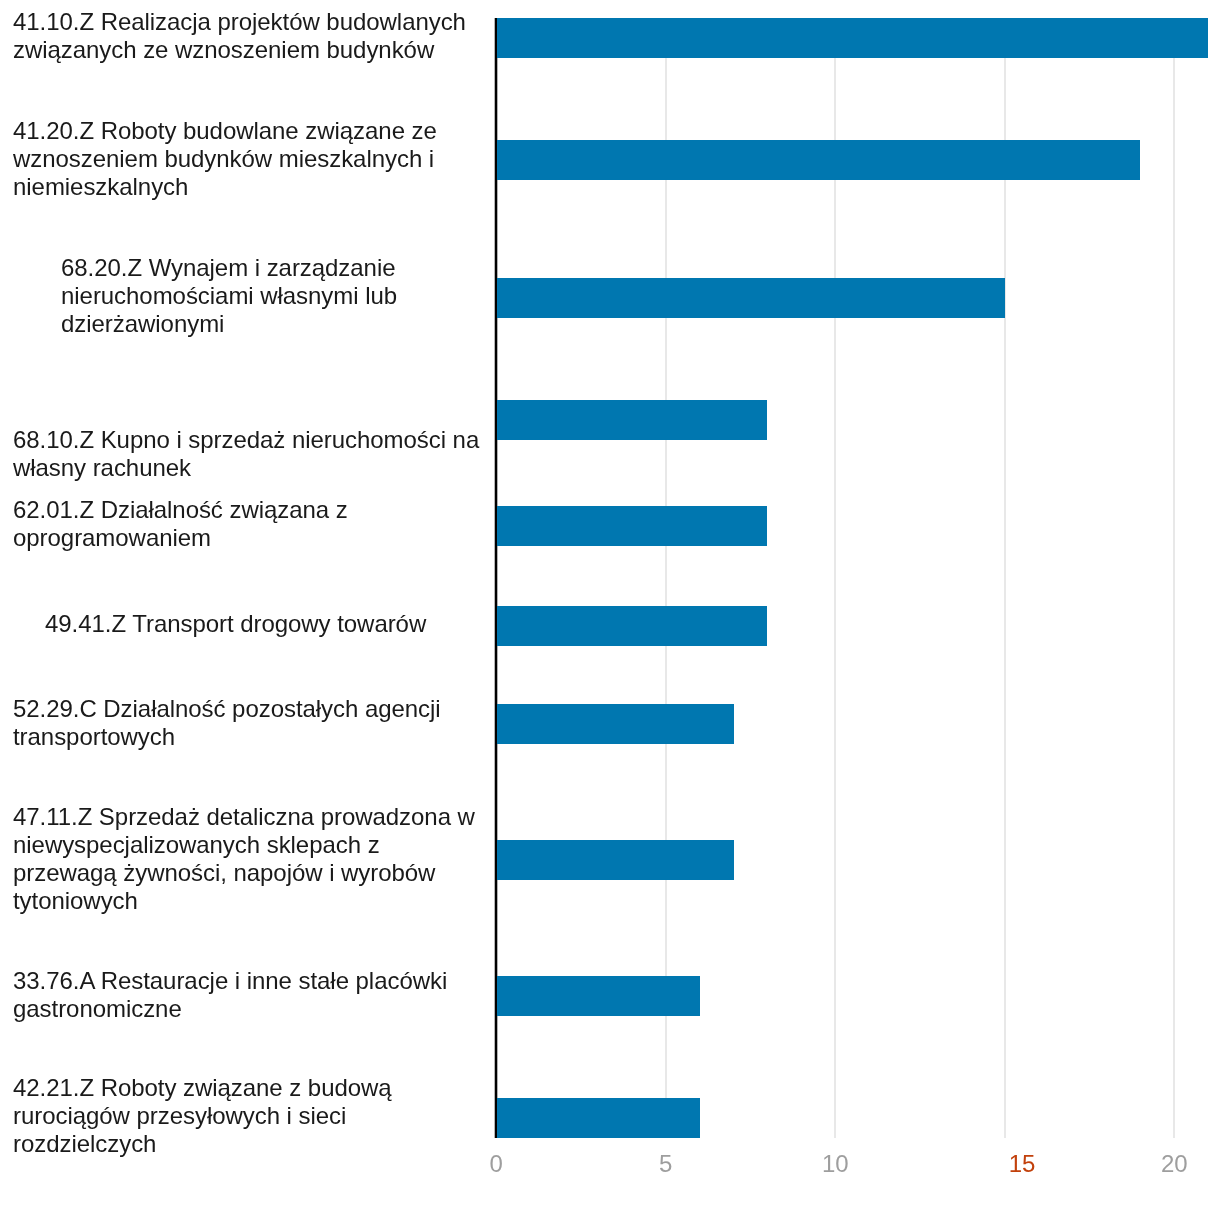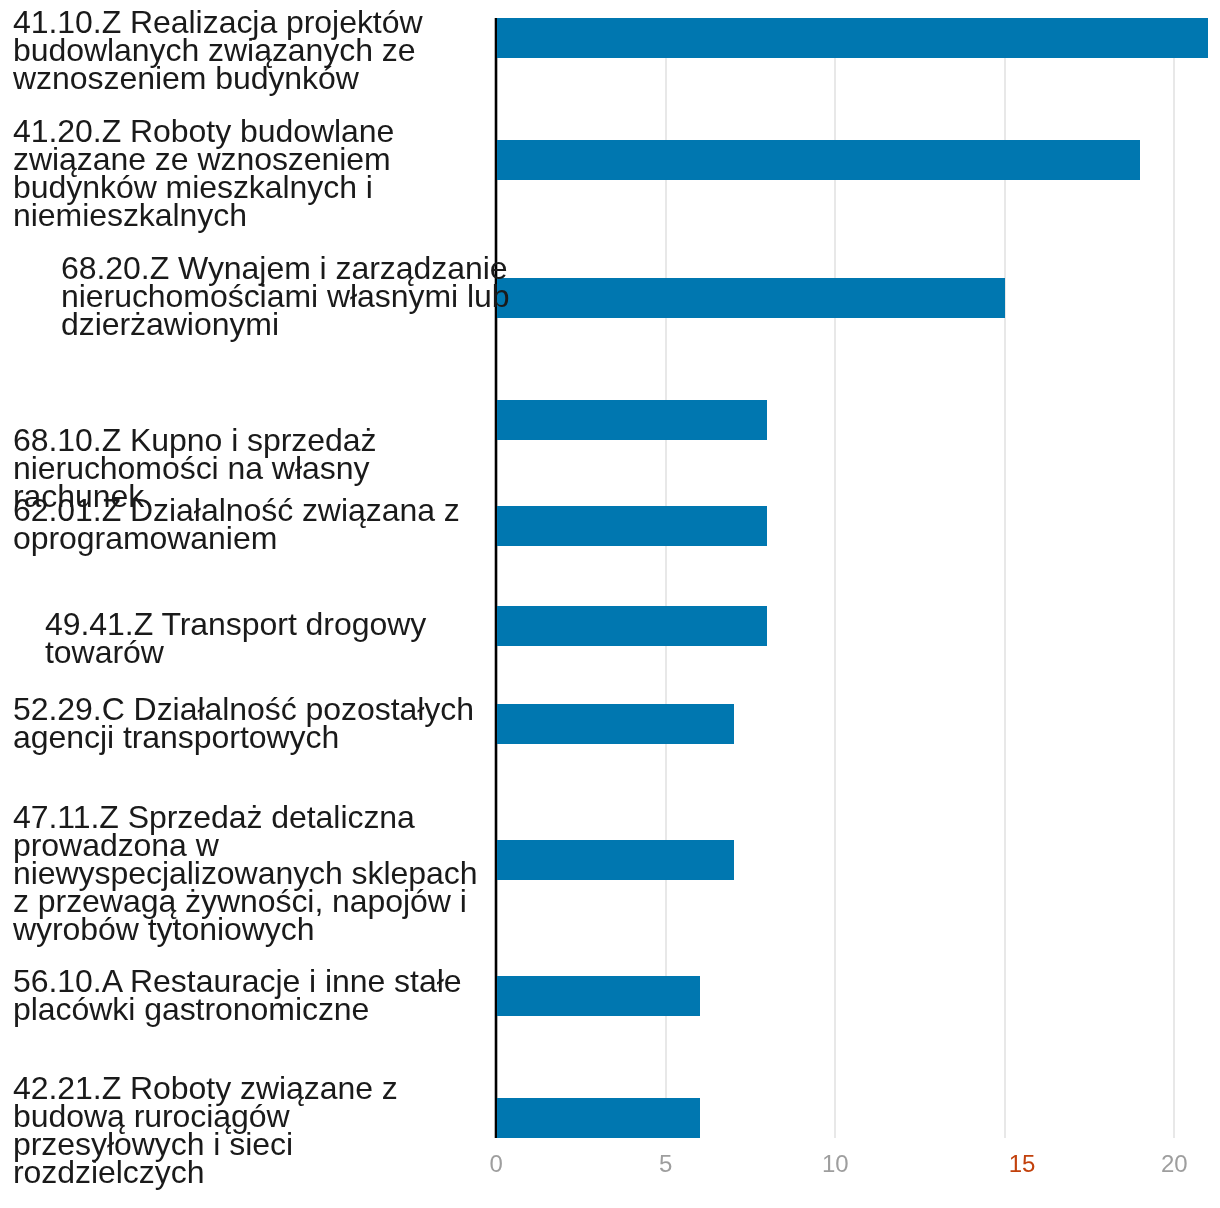--- a/index.html
+++ b/index.html
@@ -11,21 +11,21 @@
          will-change:transform;transform:translateZ(0);}
 
   .plot{position:absolute;left:0;top:0;width:1220px;height:1208px;}
 
   .gridline{position:absolute;top:17.5px;width:2px;height:1120.2px;background:#e8e8e8;}
   .axis-line{position:absolute;top:17.5px;left:494px;width:4px;height:1120.2px;}
 
   .bar{position:absolute;left:497px;height:40.55px;background:#0077b0;}
 
   .cat-label{position:absolute;left:13px;width:470px;
-             color:#1a1a1a;font-size:32px;line-height:28px;
+             color:#1a1a1a;font-size:24px;line-height:28px;
              letter-spacing:-0.05px;text-align:left;white-space:normal;}
 
   .tick-label{position:absolute;top:1150.2px;width:80px;text-align:center;
               color:#9e9e9e;font-size:24px;line-height:28px;letter-spacing:-0.15px;}
 </style>
 </head>
 <body>
 
 <div id="chart">
 
@@ -50,21 +50,21 @@
     <div class="bar" style="top: 1097.6px; width: 202.6px; height: 40.55px; background: rgb(0, 119, 176);"></div>
 
     <div class="cat-label" style="color: rgb(26, 26, 26); top: 8.259px;">41.10.Z Realizacja projektów budowlanych związanych ze wznoszeniem budynków</div>
     <div class="cat-label" style="color: rgb(26, 26, 26); top: 116.659px;">41.20.Z Roboty budowlane związane ze wznoszeniem budynków mieszkalnych i niemieszkalnych</div>
     <div class="cat-label" style="color: rgb(26, 26, 26); top: 254.459px; margin-left: 48px;">68.20.Z Wynajem i zarządzanie nieruchomościami własnymi lub dzierżawionymi</div>
     <div class="cat-label" style="color: rgb(26, 26, 26); top: 390.259px; margin-top: 36px;">68.10.Z Kupno i sprzedaż nieruchomości na własny rachunek</div>
     <div class="cat-label" style="color: rgb(26, 26, 26); top: 496.459px;">62.01.Z Działalność związana z oprogramowaniem</div>
     <div class="cat-label" style="color: rgb(26, 26, 26); top: 610.459px; margin-left: 32px;">49.41.Z Transport drogowy towarów</div>
     <div class="cat-label" style="color: rgb(26, 26, 26); top: 694.659px;">52.29.C Działalność pozostałych agencji transportowych</div>
     <div class="cat-label" style="color: rgb(26, 26, 26); top: 802.659px;">47.11.Z Sprzedaż detaliczna prowadzona w niewyspecjalizowanych sklepach z przewagą żywności, napojów i wyrobów tytoniowych</div>
-    <div class="cat-label" style="color: rgb(26, 26, 26); top: 966.659px;">56.10.A Restauracje i inne stałe placówki gastronomiczne</div>
+    <div class="cat-label" style="color: rgb(26, 26, 26); top: 966.659px;">33.76.A Restauracje i inne stałe placówki gastronomiczne</div>
     <div class="cat-label" style="color: rgb(26, 26, 26); top: 1074.36px;">42.21.Z Roboty związane z budową rurociągów przesyłowych i sieci rozdzielczych</div>
 
     <div class="tick-label" style="left: 456.2px; color: rgb(158, 158, 158);">0</div>
     <div class="tick-label" style="left: 625.7px; color: rgb(158, 158, 158);">5</div>
     <div class="tick-label" style="left: 795.2px; color: rgb(158, 158, 158);">10</div>
     <div class="tick-label" style="left: 982px; color: #c2410c; text-align: center;">15</div>
     <div class="tick-label" style="left: 1134.2px; color: rgb(158, 158, 158);">20</div>
 
   </div>
 </div>

